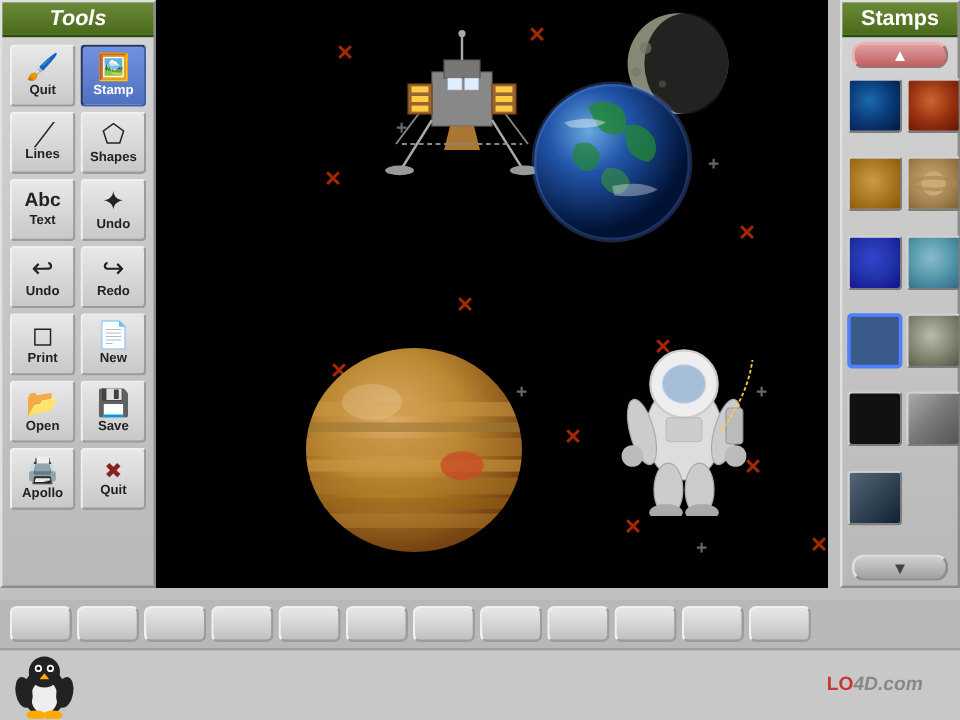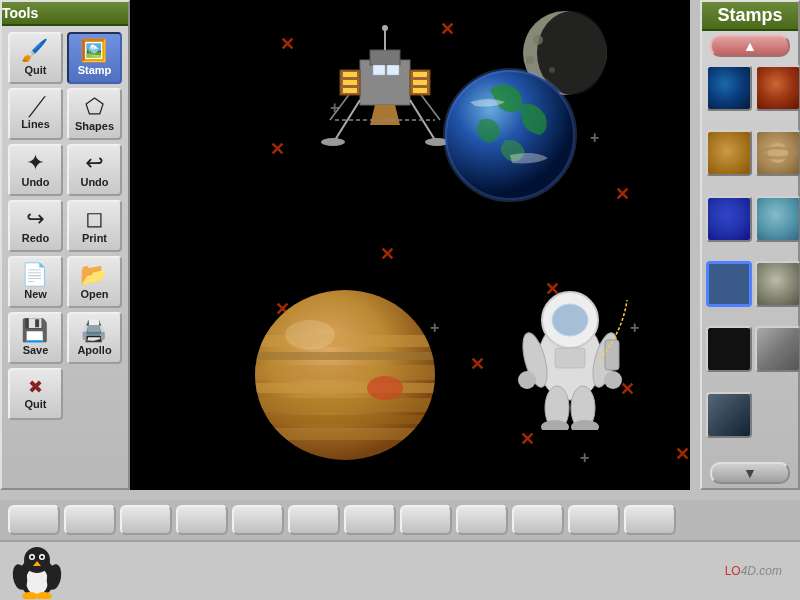--- a/index.html
+++ b/index.html
@@ -20,27 +20,28 @@
       height: 490px;
       background: linear-gradient(to bottom, #d4d4d4, #b8b8b8);
       border: 2px outset #e0e0e0;
       display: flex;
       flex-direction: column;
       align-items: center;
     }
 
     .tools-title {
       width: 100%;
-      text-align: left;
+      text-align: center;
       background: linear-gradient(to bottom, #6a8a3a, #4a6a1a);
       color: white;
       font-weight: bold;
-      font-size: 14px;
+      font-size: 18px;
       padding: 3px 0;
       border-bottom: 2px solid #2a4a0a;
+      font-style: italic;
     }
 
     .tools-grid {
       display: grid;
       grid-template-columns: 1fr 1fr;
       gap: 4px;
       padding: 6px;
       width: 100%;
     }
 
@@ -288,25 +289,25 @@
       flex-shrink: 0;
     }
 
     .status-text {
       font-size: 15px;
       color: #111;
       flex: 1;
     }
 
     .watermark {
-      font-size: 12px;
+      font-size: 16px;
       color: #888;
-      font-weight: normal;
+      font-weight: bold;
       font-style: italic;
-      margin-right: 8px;
+      margin-right: 21px;
     }
 
     
     .stamp-earth { background: radial-gradient(circle at 40% 40%, #1a6aaa, #0a3a7a, #041a3a); }
     .stamp-mars { background: radial-gradient(circle at 45% 40%, #cc6633, #993311, #661100); }
     .stamp-jupiter-s { background: radial-gradient(circle at 45% 45%, #cc9944, #aa7722, #885500); }
     .stamp-saturn { background: radial-gradient(circle at 45% 45%, #ccaa77, #aa8855, #7a6033); }
     .stamp-neptune { background: radial-gradient(circle at 45% 40%, #3344cc, #2233aa, #111188); }
     .stamp-uranus { background: radial-gradient(circle at 45% 40%, #88bbcc, #5599aa, #336688); }
     .stamp-lander-s { background: linear-gradient(135deg, #4a6a8a, #2a4a6a, #1a3a5a); }
@@ -334,20 +335,24 @@
 
     <div class="tool-btn">
       <span class="tool-icon" style="font-size:18px; font-style:italic;">╱</span>
       <span class="tool-label">Lines</span>
     </div>
     <div class="tool-btn">
       <span class="tool-icon">⬠</span>
       <span class="tool-label">Shapes</span>
     </div>
 
+    <div class="tool-btn">
+      <span class="tool-icon" style="font-size:16px; font-weight:bold;">Abc</span>
+      <span class="tool-label">Text</span>
+    </div>
     <div class="tool-btn">
       <span class="tool-icon">✦</span>
       <span class="tool-label">Undo</span>
     </div>
 
     <div class="tool-btn">
       <span class="tool-icon">↩</span>
       <span class="tool-label">Undo</span>
     </div>
     <div class="tool-btn">

